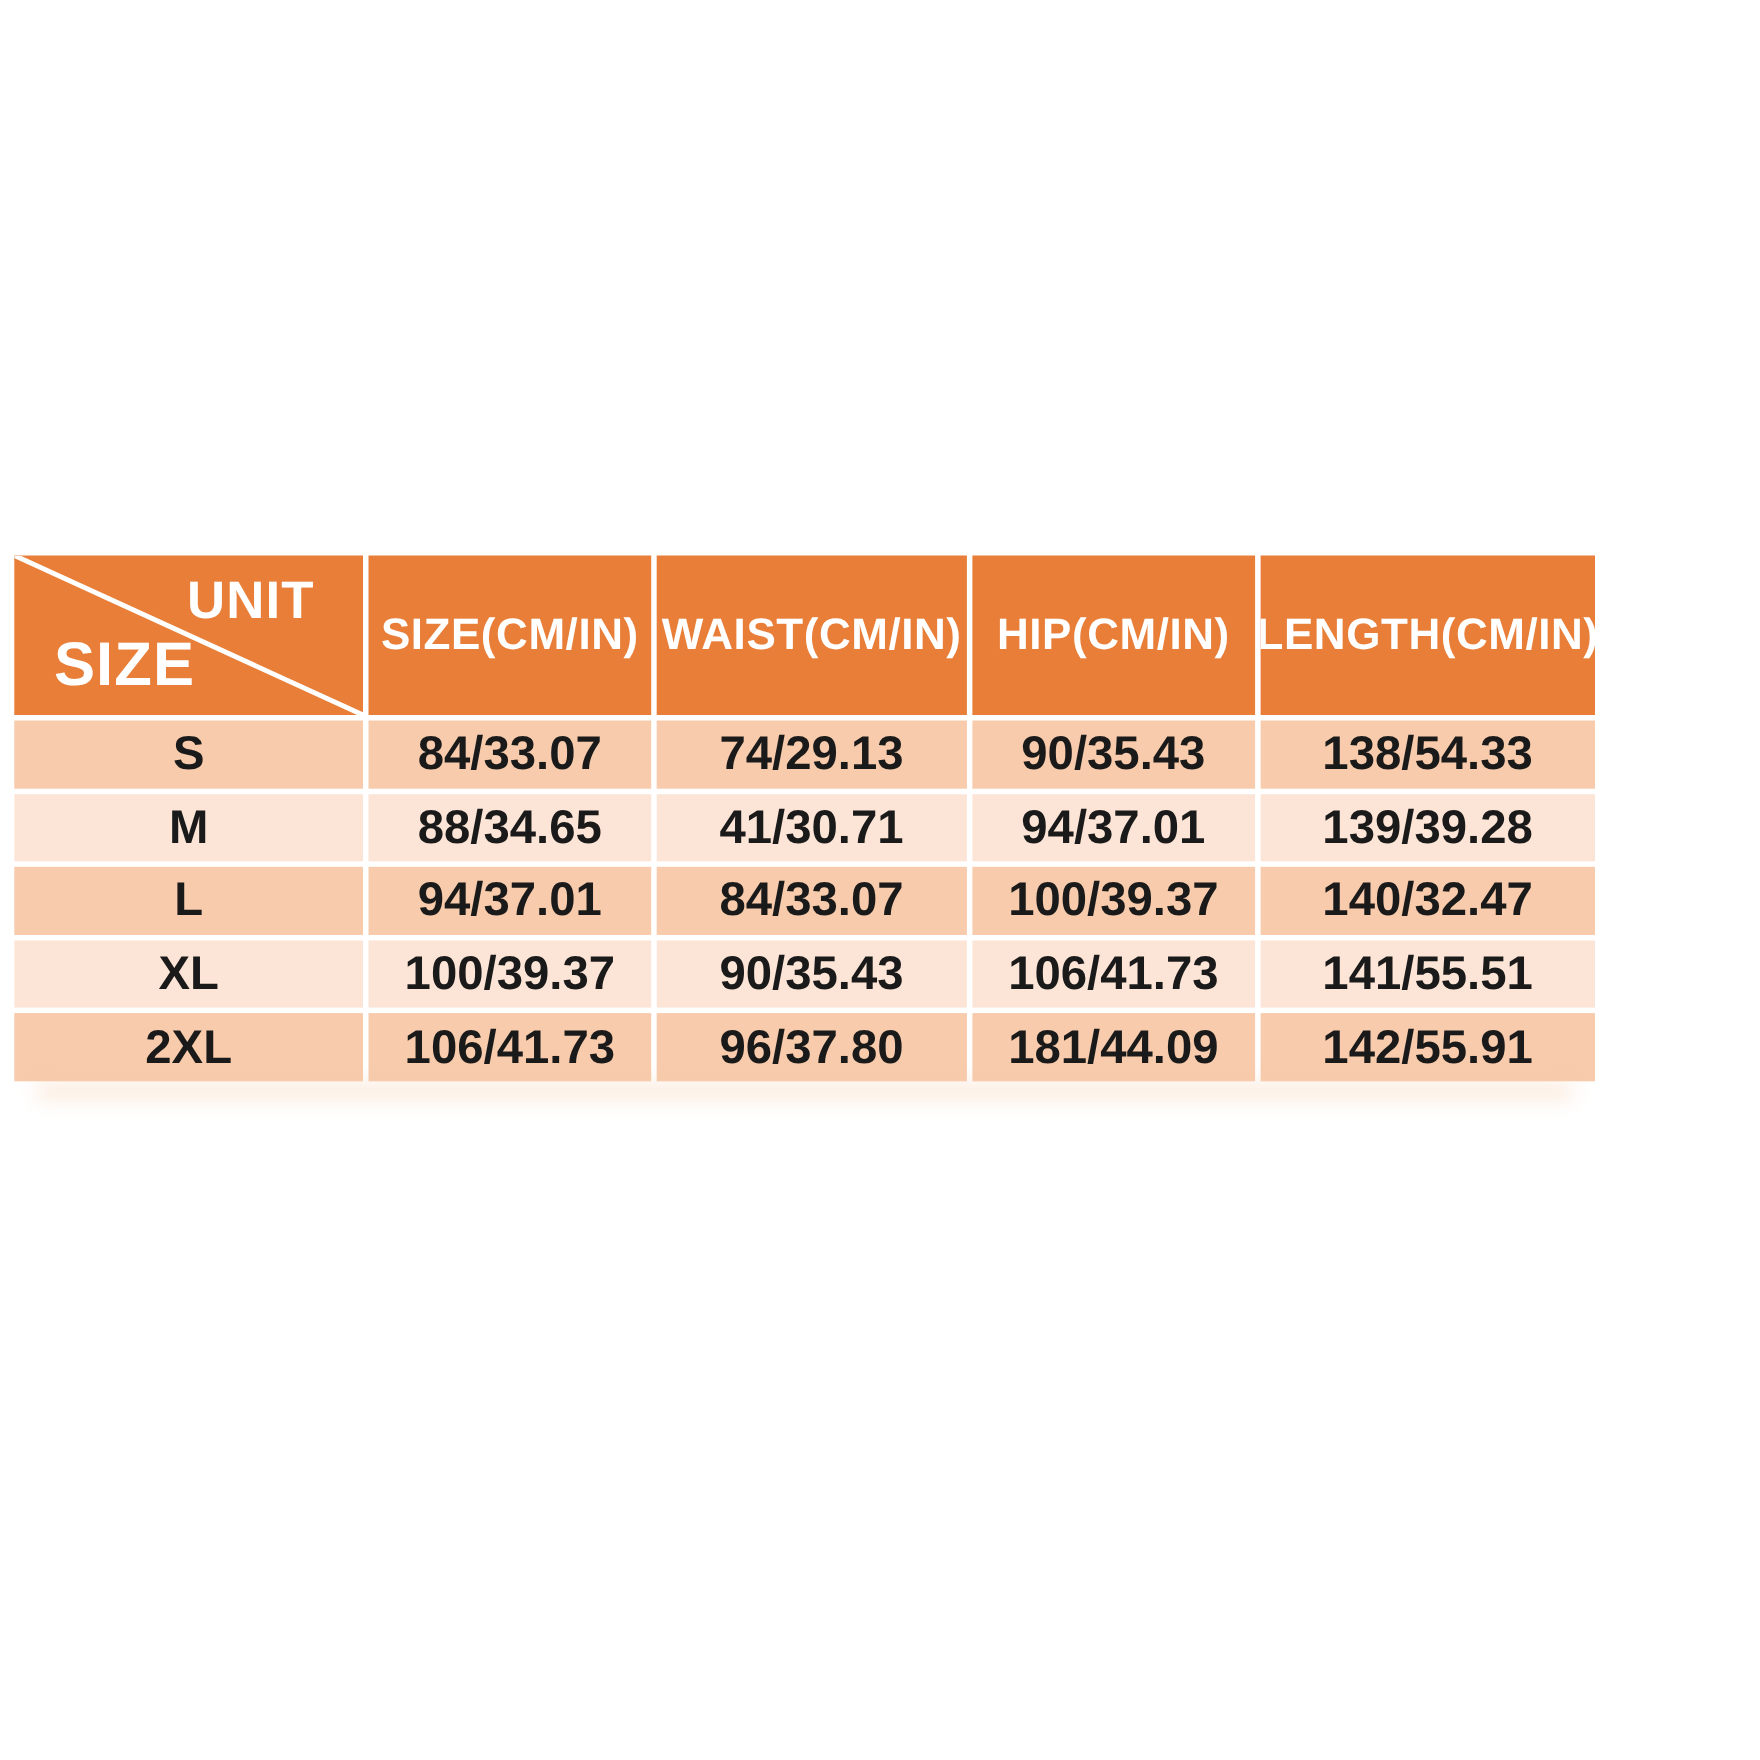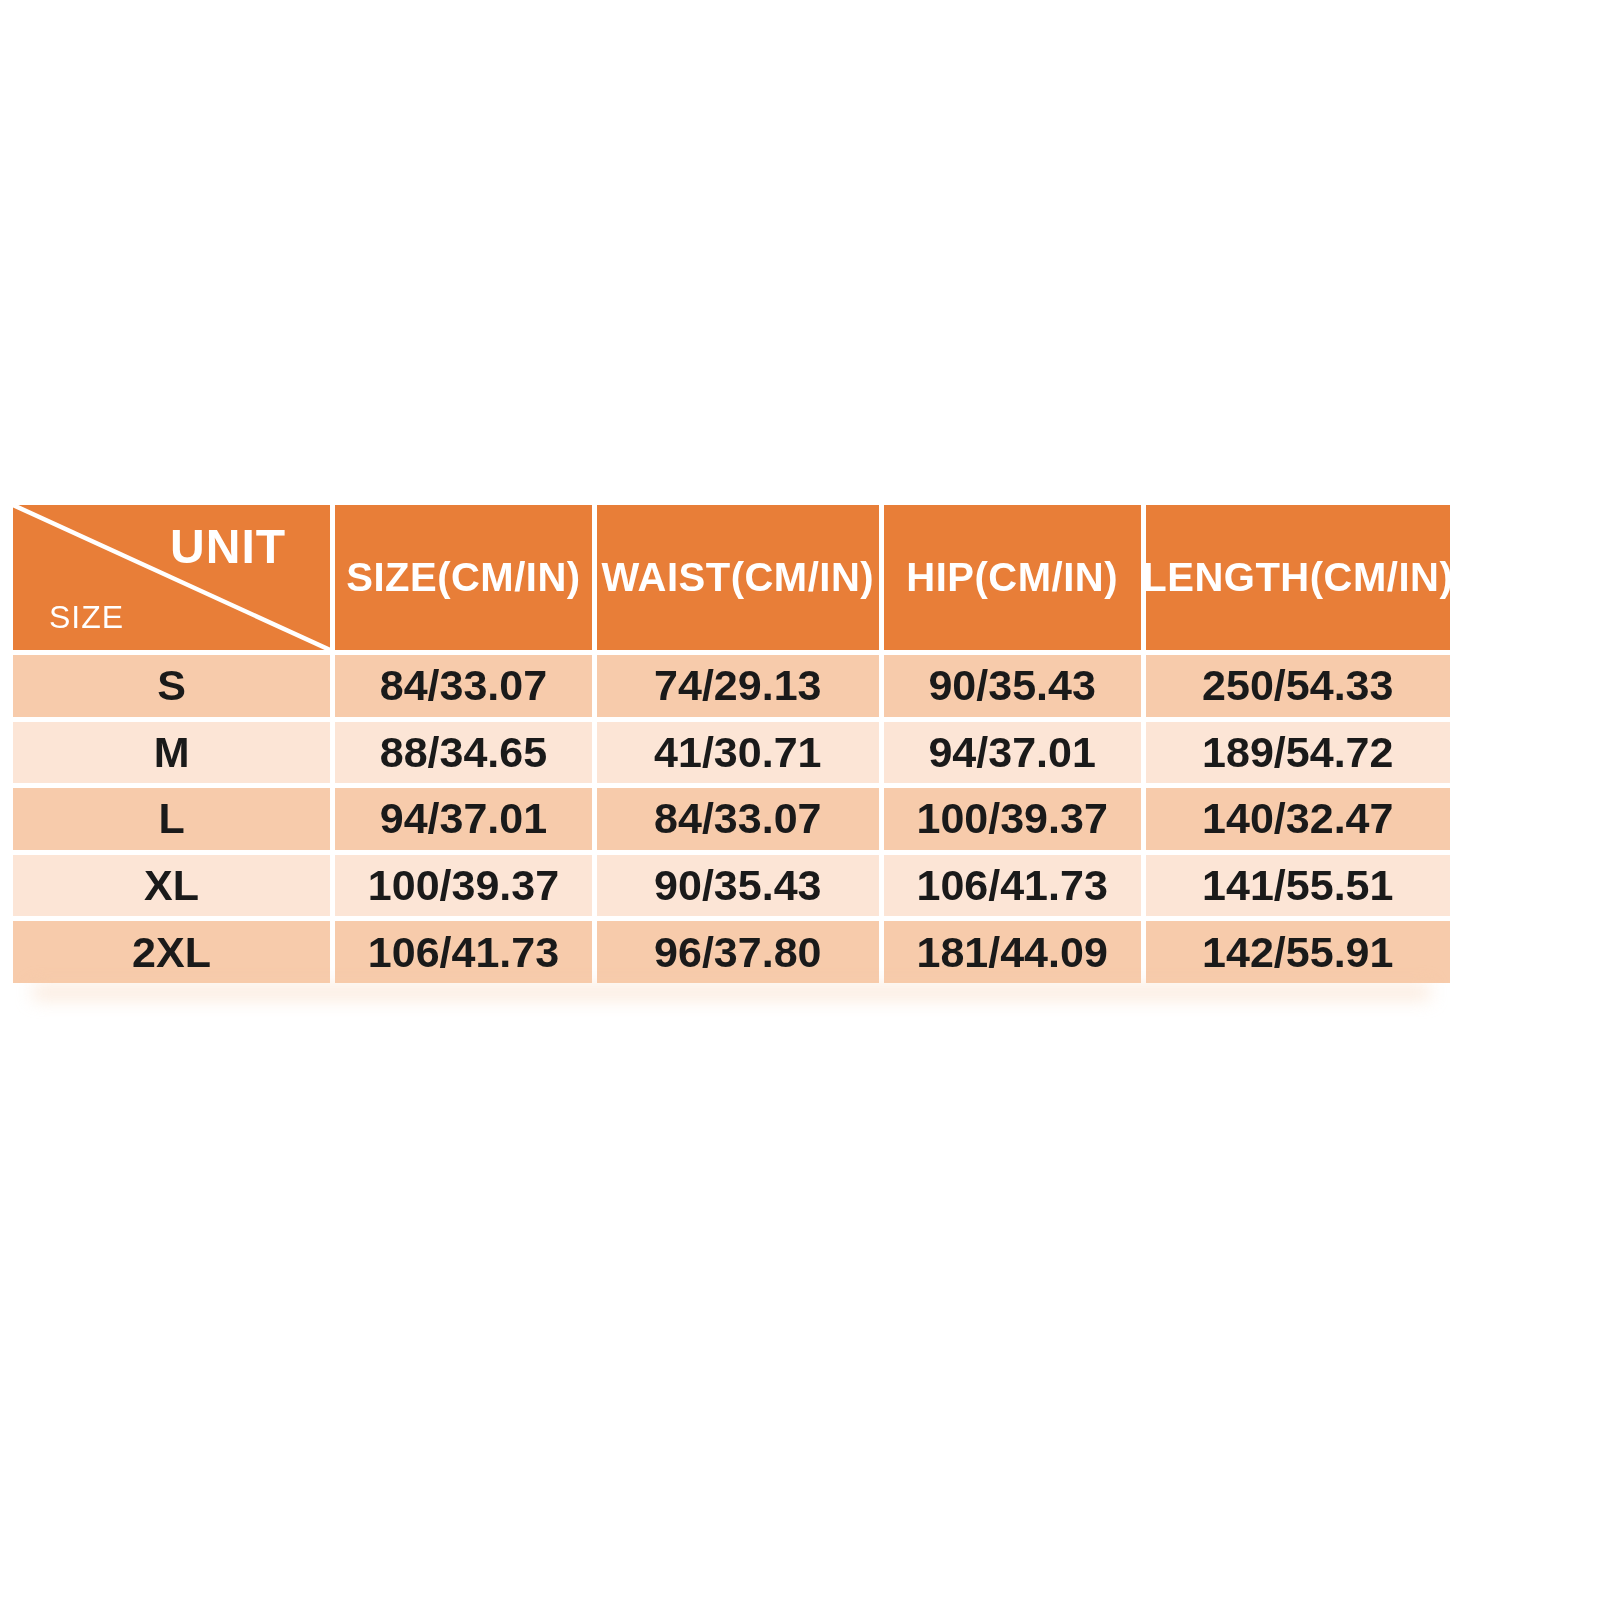--- a/index.html
+++ b/index.html
@@ -46,21 +46,21 @@
   .r-even{background:var(--row-even-bg);}
 
   .corner{position:relative;}
   .corner svg{position:absolute;inset:0;width:100%;height:100%;display:block;}
   .corner .unit-label{
     position:absolute;top:14px;right:44px;
     color:var(--header-text);font-weight:700;font-size:48px;letter-spacing:1px;
   }
   .corner .size-label{
     position:absolute;bottom:14px;left:36px;
-    color:var(--header-text);font-weight:400;font-size:32px;letter-spacing:1px;
+    color:var(--header-text);font-weight:700;font-size:56px;letter-spacing:1px;
   }
 </style>
 </head>
 <body>
 
 <div class="canvas">
   <div class="size-table">
 
     <div class="cell header corner">
       <svg viewBox="0 0 100 100" preserveAspectRatio="none" aria-hidden="true">
@@ -71,27 +71,27 @@
     </div>
     <div class="cell header">SIZE(CM/IN)</div>
     <div class="cell header">WAIST(CM/IN)</div>
     <div class="cell header">HIP(CM/IN)</div>
     <div class="cell header">LENGTH(CM/IN)</div>
 
     <div class="cell data r-odd">S</div>
     <div class="cell data r-odd">84/33.07</div>
     <div class="cell data r-odd">74/29.13</div>
     <div class="cell data r-odd">90/35.43</div>
-    <div class="cell data r-odd">250/54.33</div>
+    <div class="cell data r-odd">138/54.33</div>
 
     <div class="cell data r-even">M</div>
     <div class="cell data r-even">88/34.65</div>
     <div class="cell data r-even">41/30.71</div>
     <div class="cell data r-even">94/37.01</div>
-    <div class="cell data r-even">189/54.72</div>
+    <div class="cell data r-even">139/39.28</div>
 
     <div class="cell data r-odd">L</div>
     <div class="cell data r-odd">94/37.01</div>
     <div class="cell data r-odd">84/33.07</div>
     <div class="cell data r-odd">100/39.37</div>
     <div class="cell data r-odd">140/32.47</div>
 
     <div class="cell data r-even">XL</div>
     <div class="cell data r-even">100/39.37</div>
     <div class="cell data r-even">90/35.43</div>

